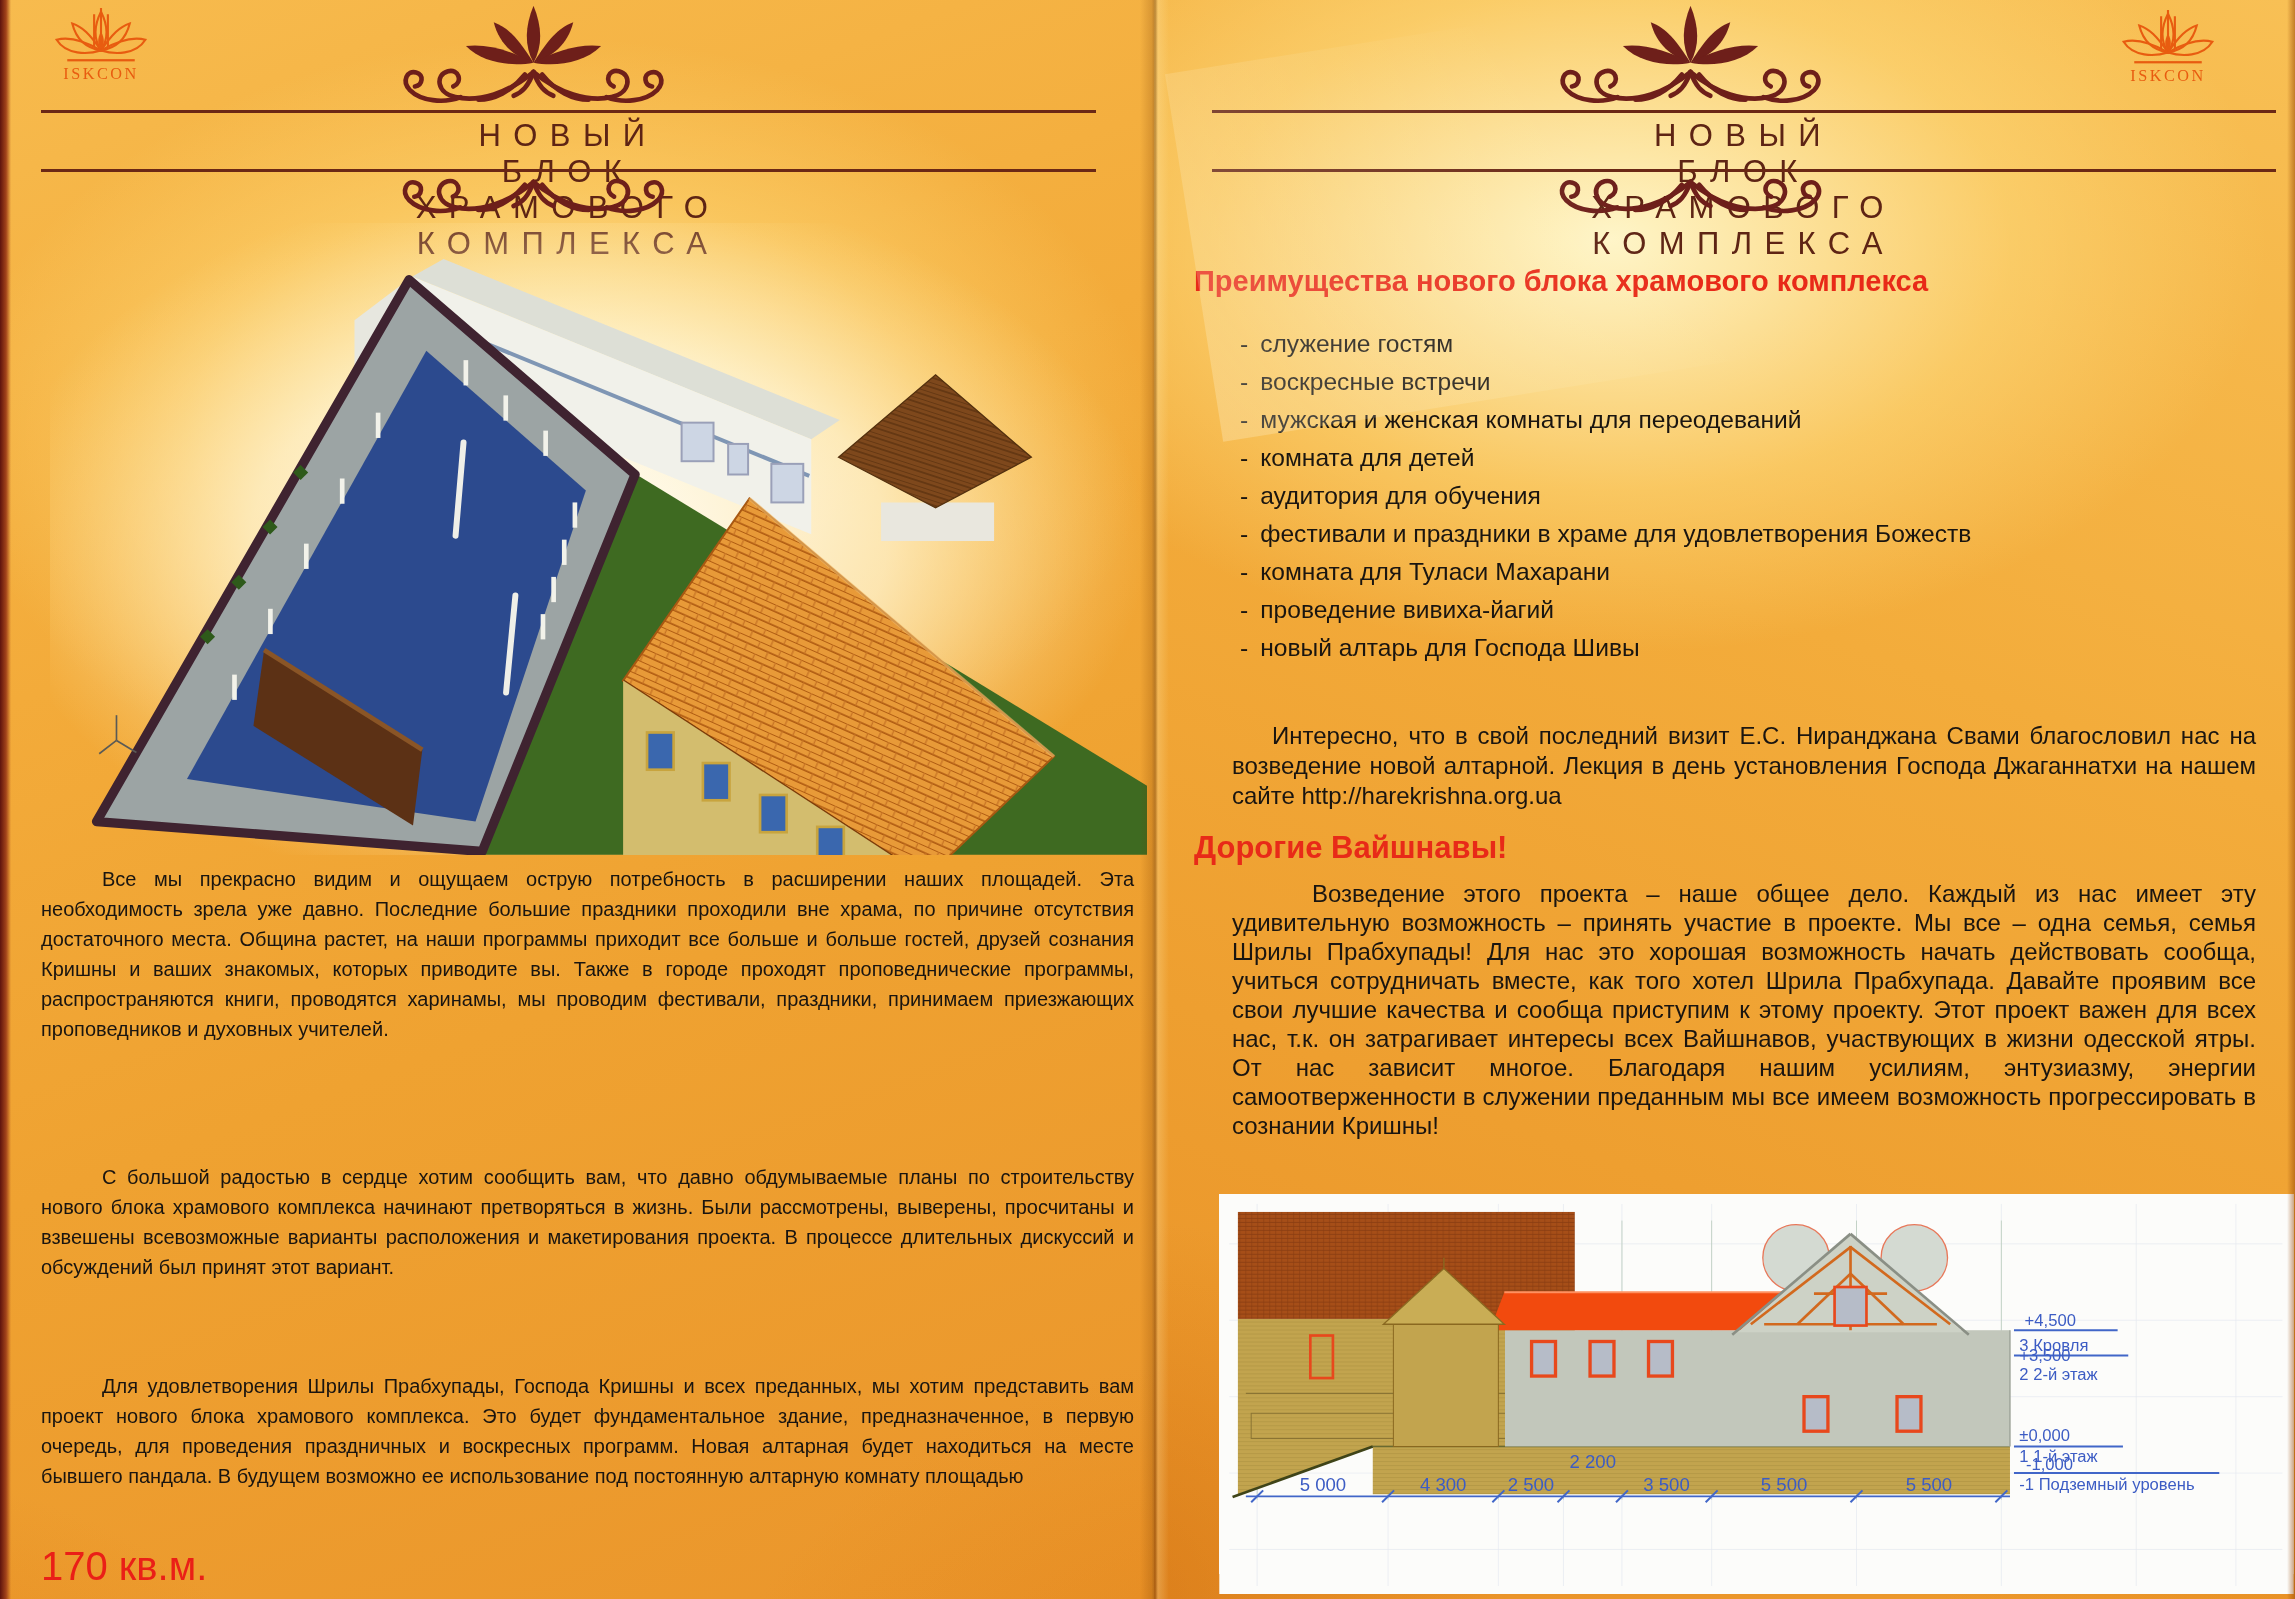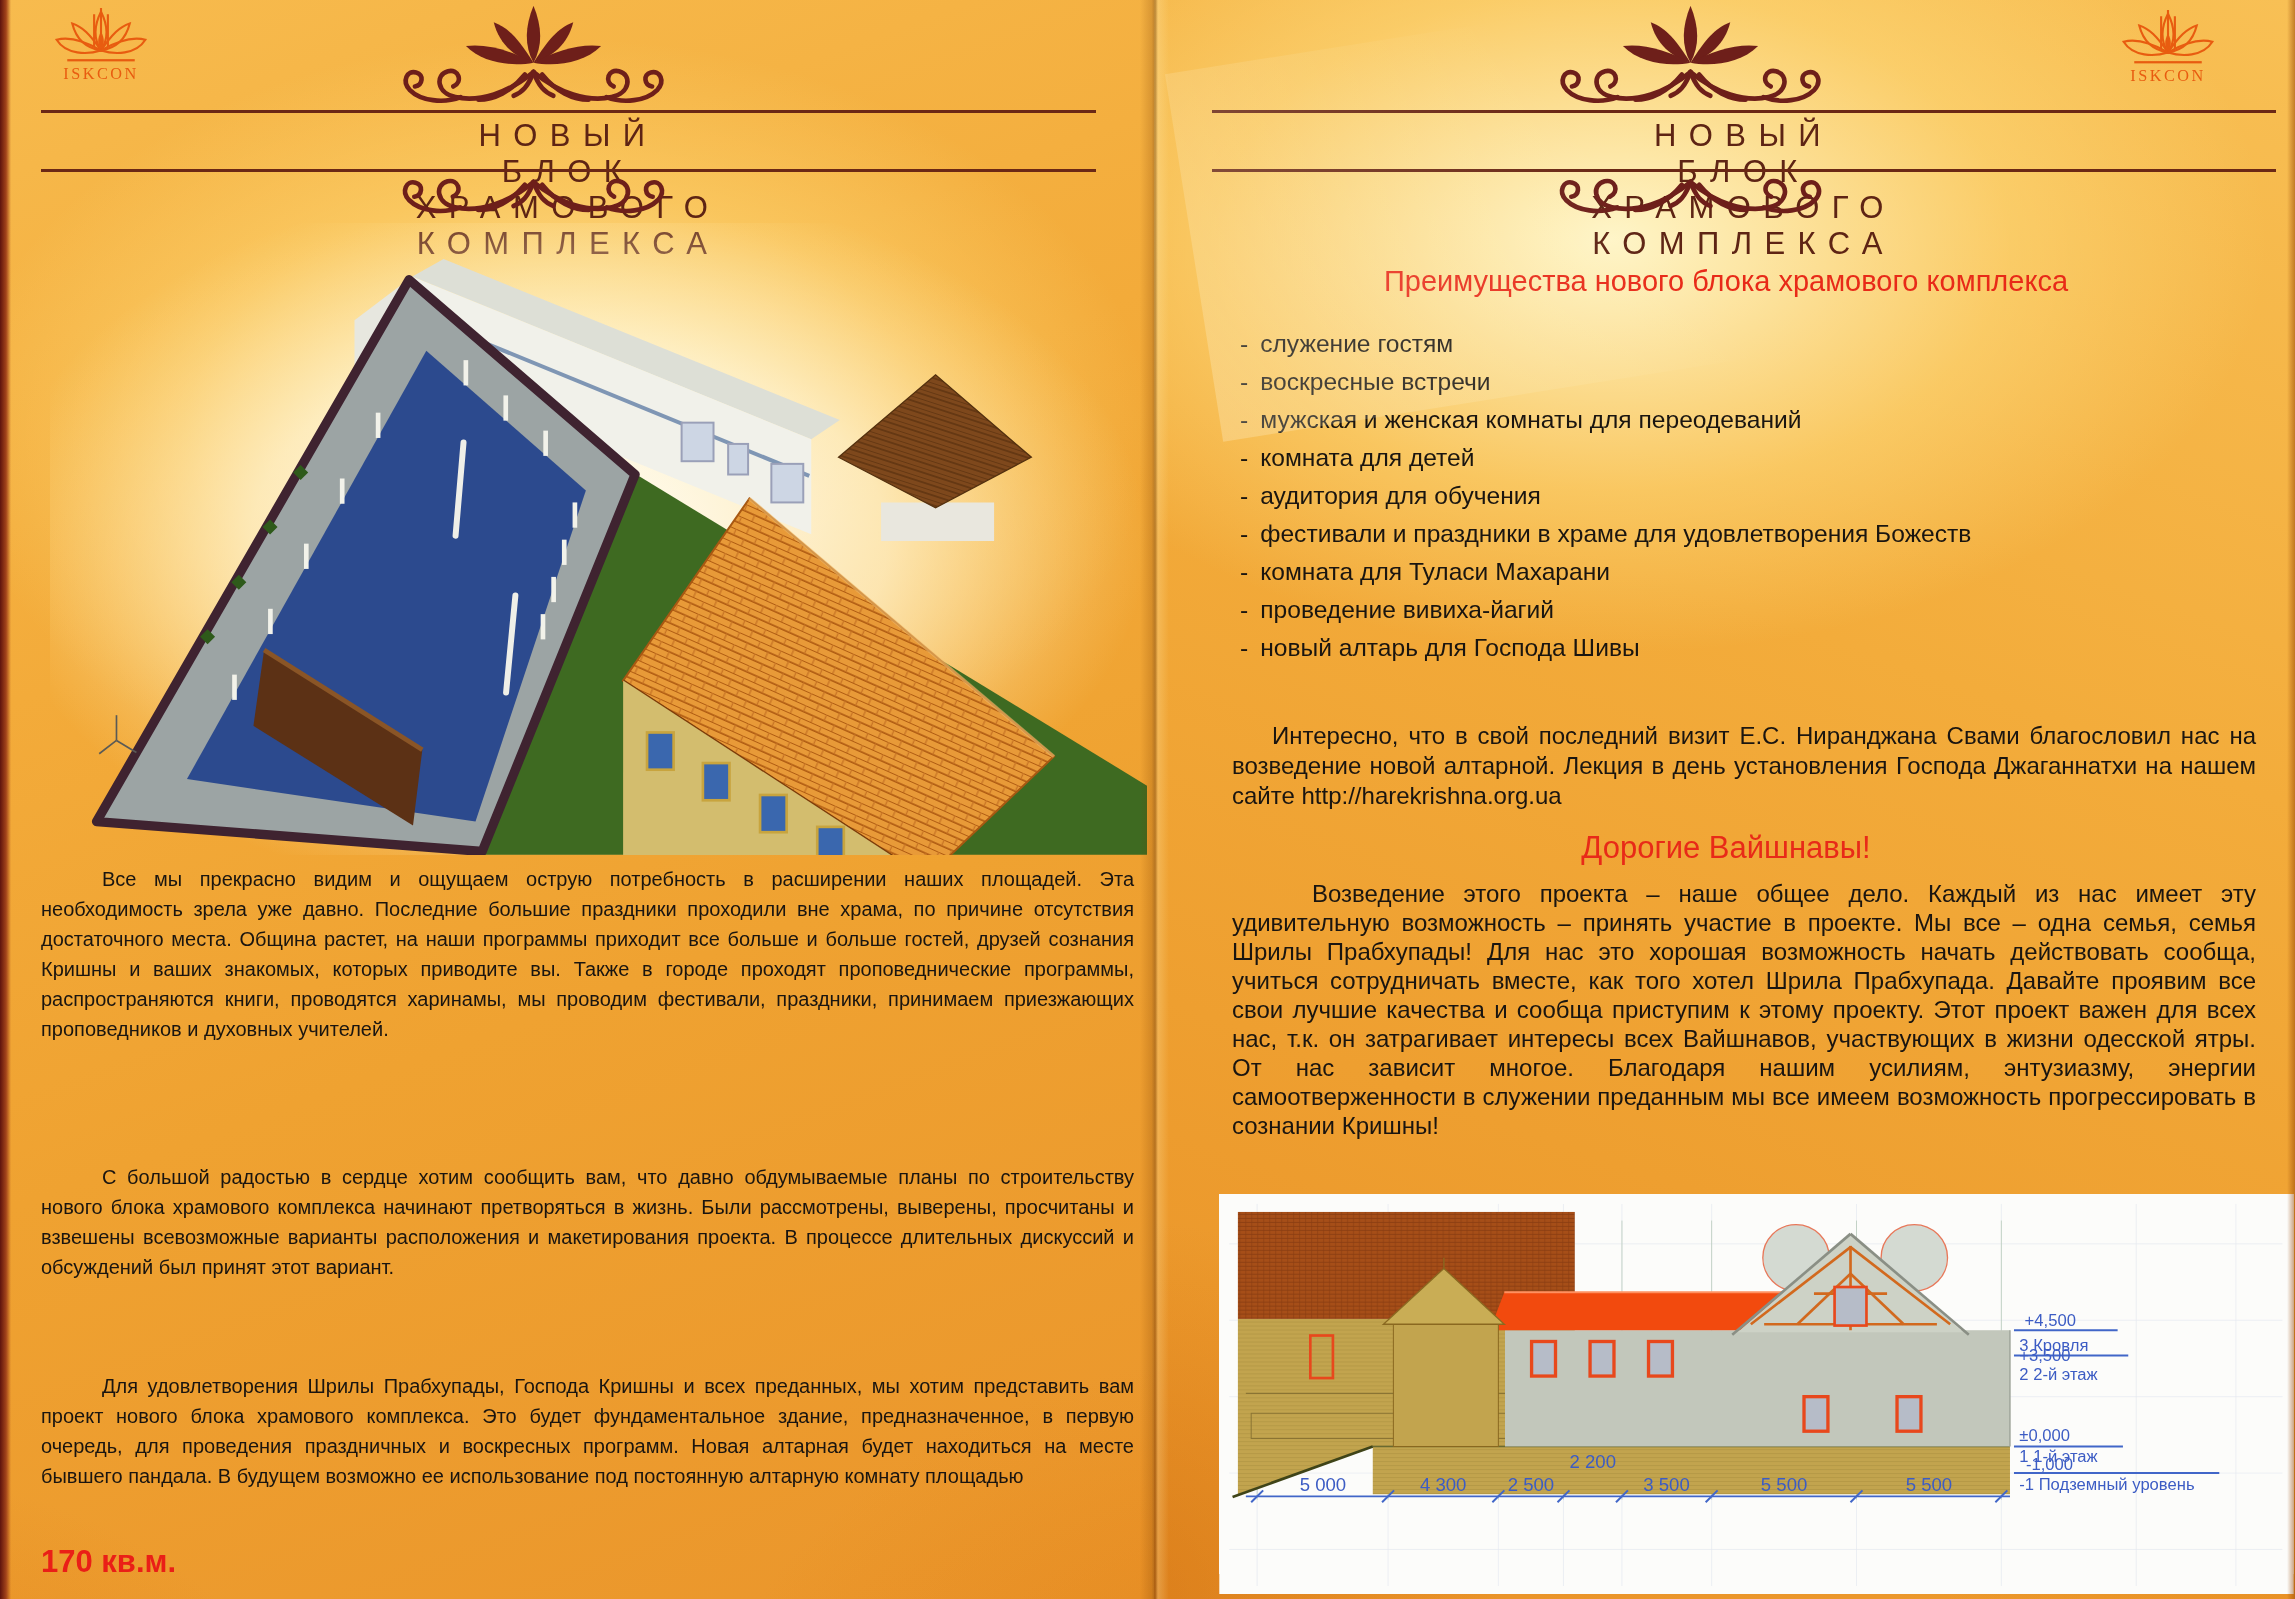--- a/index.html
+++ b/index.html
@@ -25,22 +25,22 @@
   .fold{position:absolute;left:1140px;top:0;width:29px;height:1599px;
     background:linear-gradient(90deg,rgba(120,60,0,0) 0%,rgba(120,58,0,.22) 40%,rgba(66,26,0,.33) 52%,rgba(255,232,170,.28) 62%,rgba(120,60,0,0) 100%);}
   .light-ray{position:absolute;left:1190px;top:20px;width:665px;height:372px;opacity:.45;
     transform:rotate(-9deg);background:linear-gradient(60deg,rgba(255,255,236,.55),rgba(255,255,236,0) 62%);}
   .hrule{position:absolute;height:3.3px;background:#6b2815;}
   .header-row{position:absolute;display:flex;justify-content:space-between;align-items:center;
     font-size:31px;font-weight:400;color:#5e2414;flex-direction:column;}
   .header-row span{letter-spacing:.40em;white-space:nowrap;}
   .para{position:absolute;text-align:justify;font-size:20px;line-height:30px;color:#1a1510;}
   .indent{text-indent:61px;}
-  .red-head{position:absolute;text-align:center;font-weight:normal;color:#e82a18;}
-  .area-red{position:absolute;font-size:31px;font-weight:bold;color:#ea1f17;}
+  .red-head{position:absolute;font-weight:bold;color:#e82a18;}
+  .area-red{position:absolute;font-size:40px;font-weight:normal;color:#ea1f17;}
   .bullets{position:absolute;}
   .bullet-line{height:38px;line-height:38px;font-size:24.6px;color:#1a1510;white-space:nowrap;}
   .bullet-line .dash{margin-right:12px;}
   .logo{position:absolute;}
   .orn{position:absolute;}
   .elev-box{position:absolute;left:1219px;top:1194px;width:1075px;height:380px;background:#fcfcfa;}
   svg{display:block;}
   .elev-label{font-family:"Liberation Sans",sans-serif;fill:#3c5cc4;}
 </style>
 </head>

